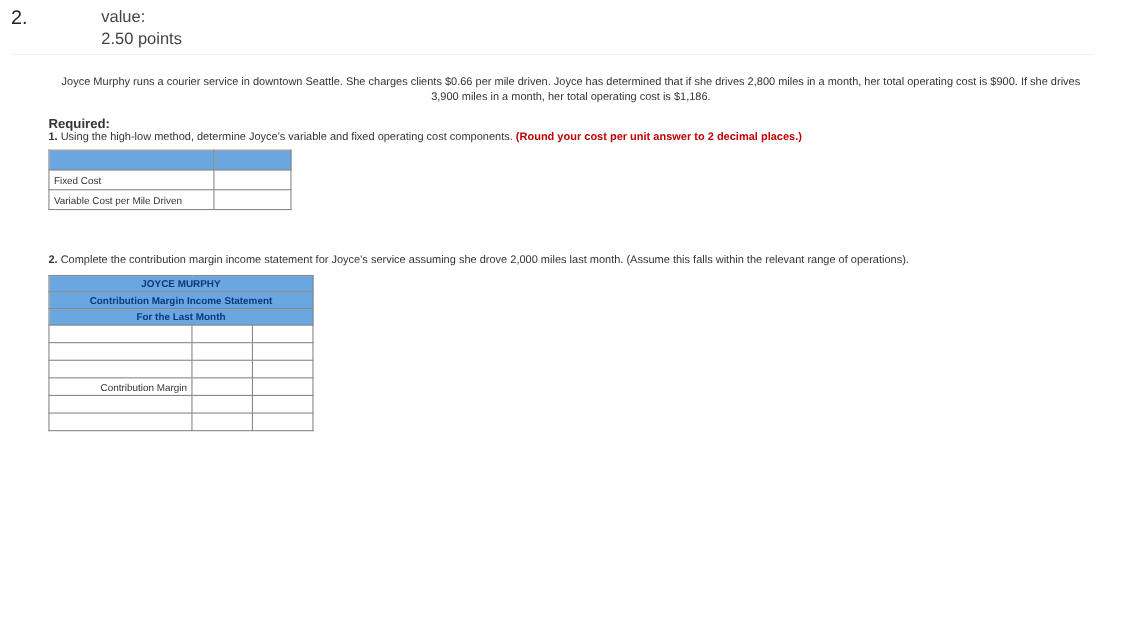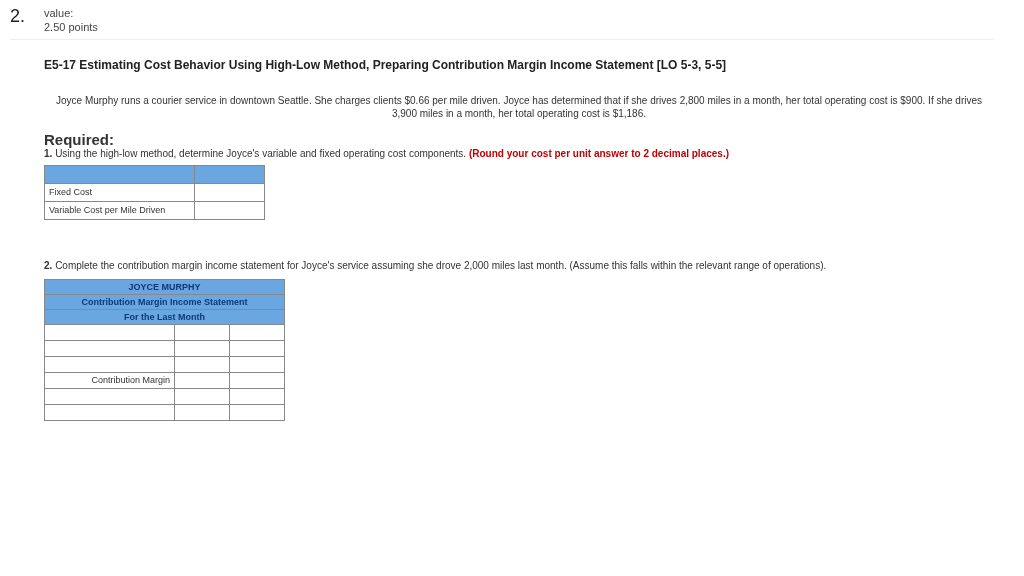--- a/index.html
+++ b/index.html
@@ -13,25 +13,25 @@
   }
   .page { width: 1024px; padding: 6px 30px 10px 10px; }
   .qnum-row { display: flex; align-items: flex-start; border-bottom: 1px solid #eee; padding-bottom: 4px;}
   .qnum {
     font-size: 18px;
     font-weight: normal;
     width: 34px;
     padding-top: 0;
     color:#222;
   }
-  .qval { font-size: 11px; color: #444; line-height: 1.3; }
+  .qval { font-size: 15px; color: #444; line-height: 1.3; margin-left: 48px; }
   .content { margin-left: 34px; margin-top: 18px; }
   .title { font-size: 12px; font-weight: bold; color: #222; margin-bottom: 22px; }
   .body-text { font-size: 10px; color: #333; line-height: 1.35; margin-bottom: 10px; text-align: center; }
-  .req-label { font-weight: bold; font-size: 15px; }
+  .req-label { font-weight: bold; font-size: 12px; }
   .req-text { font-size: 10px; color: #333; text-align: right; }
   .red { color: #c00000; font-weight: bold; }
   .tbl1 { border-collapse: collapse; margin-top: 6px; margin-bottom: 40px; }
   .tbl1 td {
     border: 1px solid #888;
     font-size: 9px;
     height: 18px;
     padding: 0 4px;
     background: #fff;
     vertical-align: middle;
@@ -71,21 +71,20 @@
   <div class="qnum-row">
     <div class="qnum">2.</div>
     <div class="qval">
       <div>value:</div>
       <div>2.50 points</div>
     </div>
   </div>
 
   <div class="content">
 
-    <div class="title">E5-17 Estimating Cost Behavior Using High-Low Method, Preparing Contribution Margin Income Statement [LO 5-3, 5-5]</div>
 
     <div class="body-text">Joyce Murphy runs a courier service in downtown Seattle. She charges clients $0.66 per mile driven. Joyce has determined that if she drives 2,800 miles in a month, her total operating cost is $900. If she drives 3,900 miles in a month, her total operating cost is $1,186.</div>
 
     <div>
       <span class="req-label">Required:</span><br>
       <span class="req-text">
         <span class="q2bold">1.</span>
         <span>Using the high-low method, determine Joyce's variable and fixed operating cost components.</span>
         <span class="red">(Round your cost per unit answer to 2 decimal places.)</span>
       </span>

